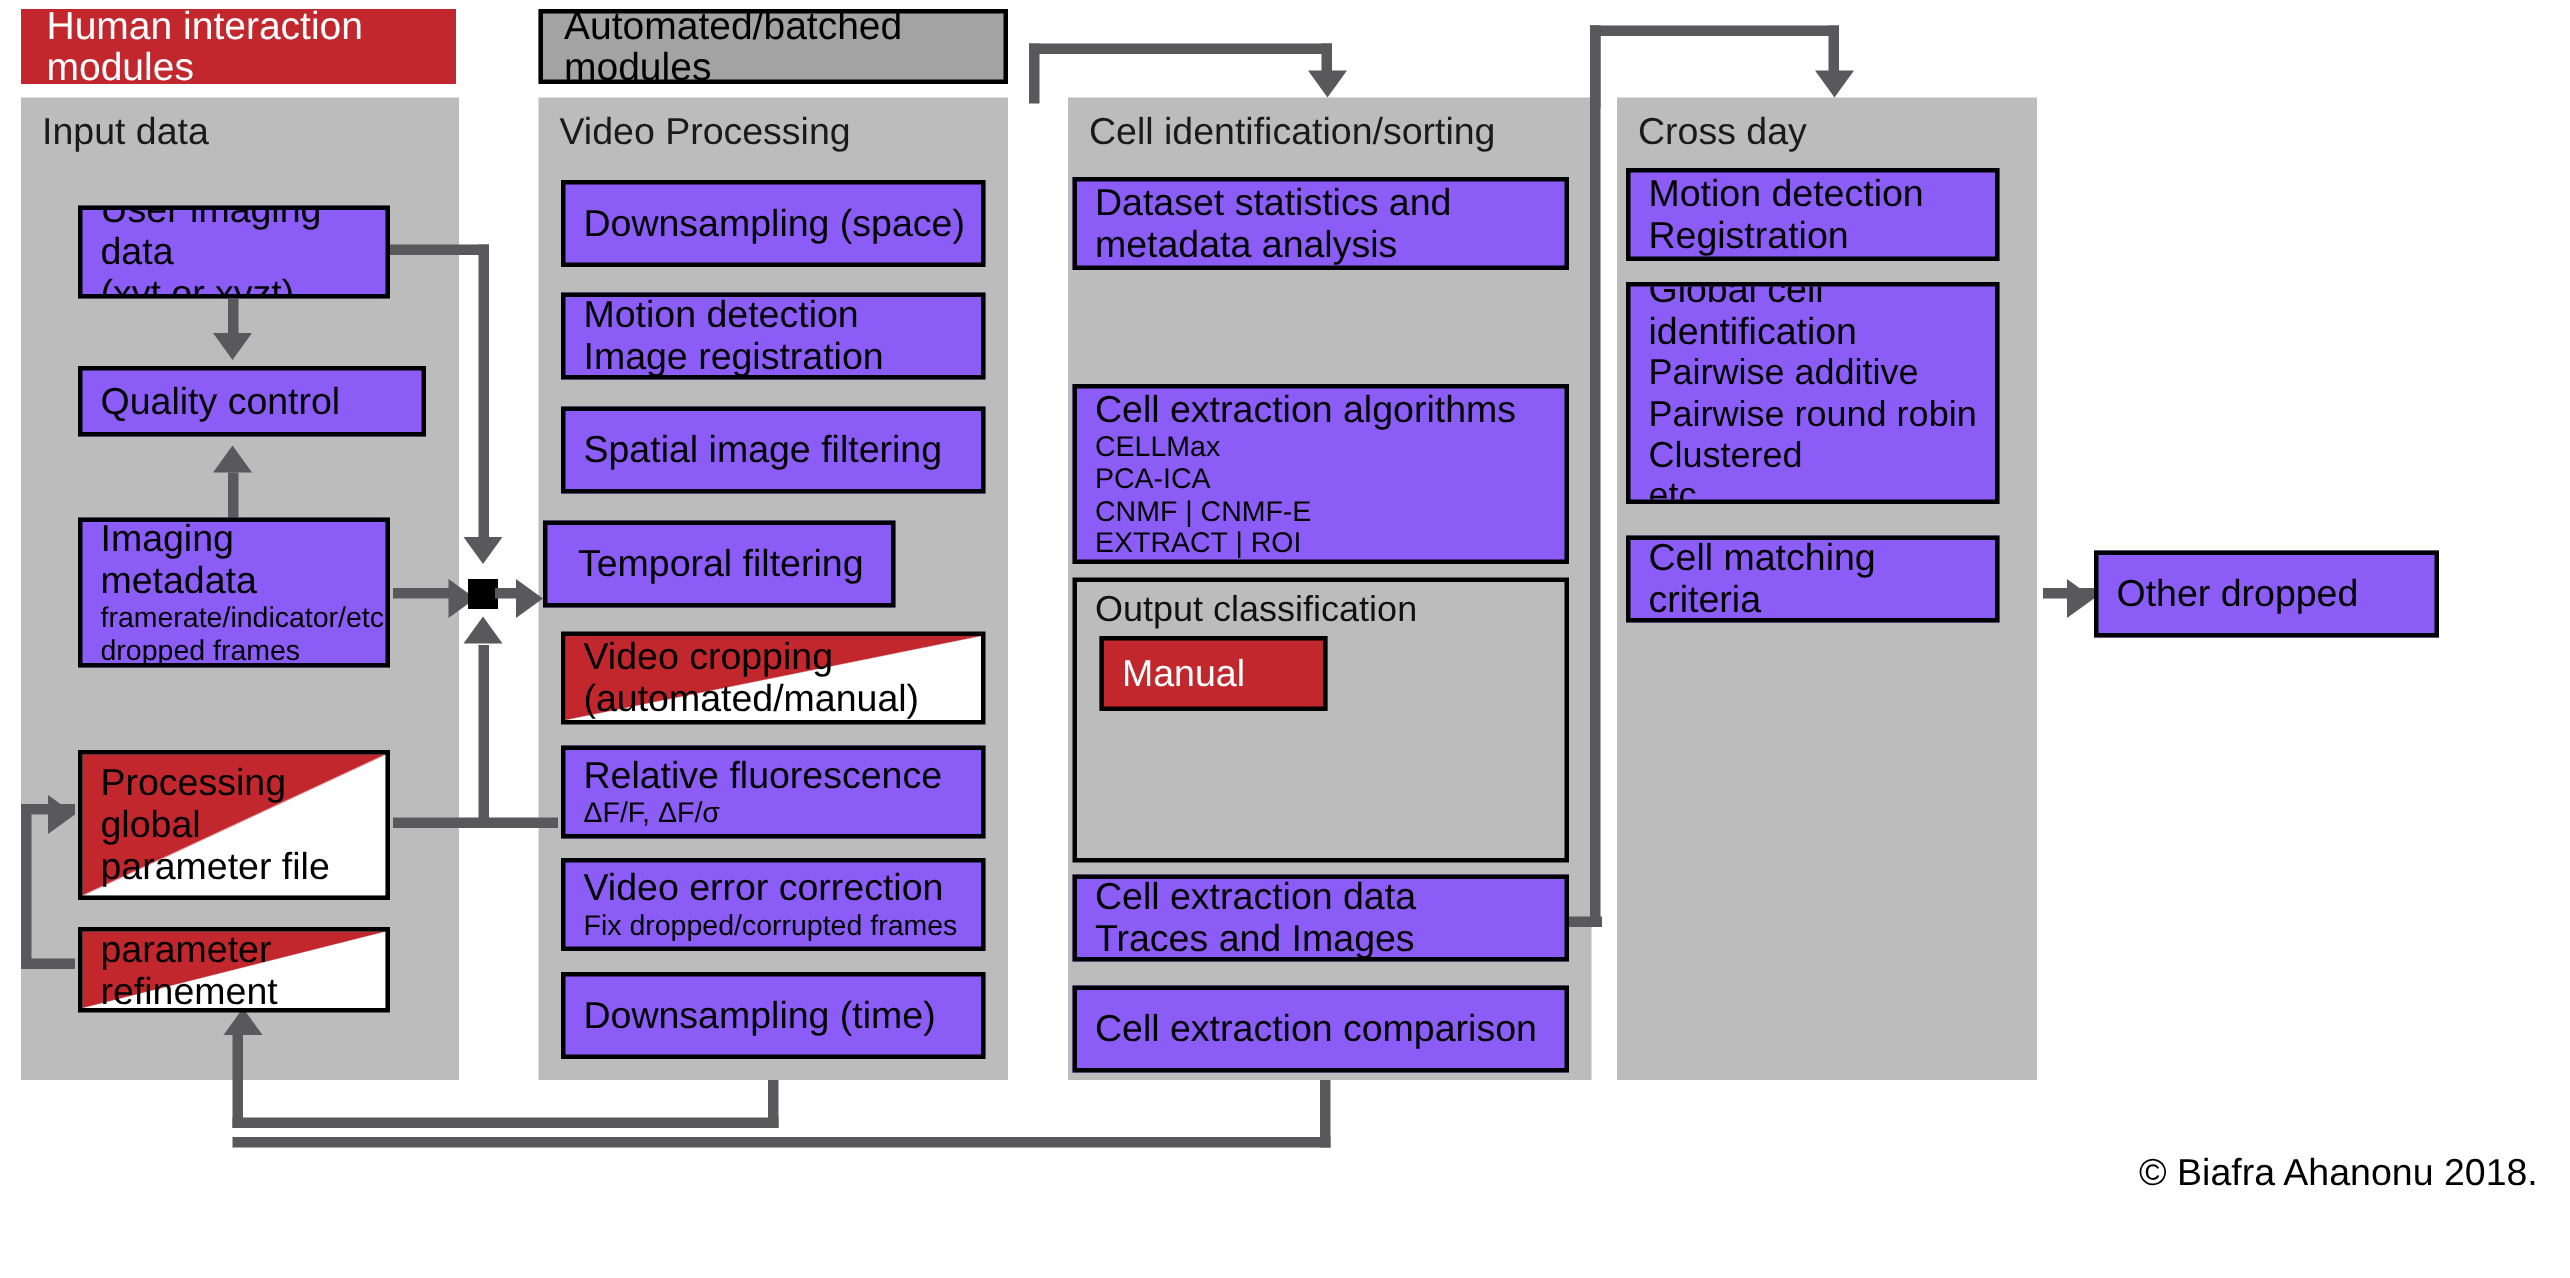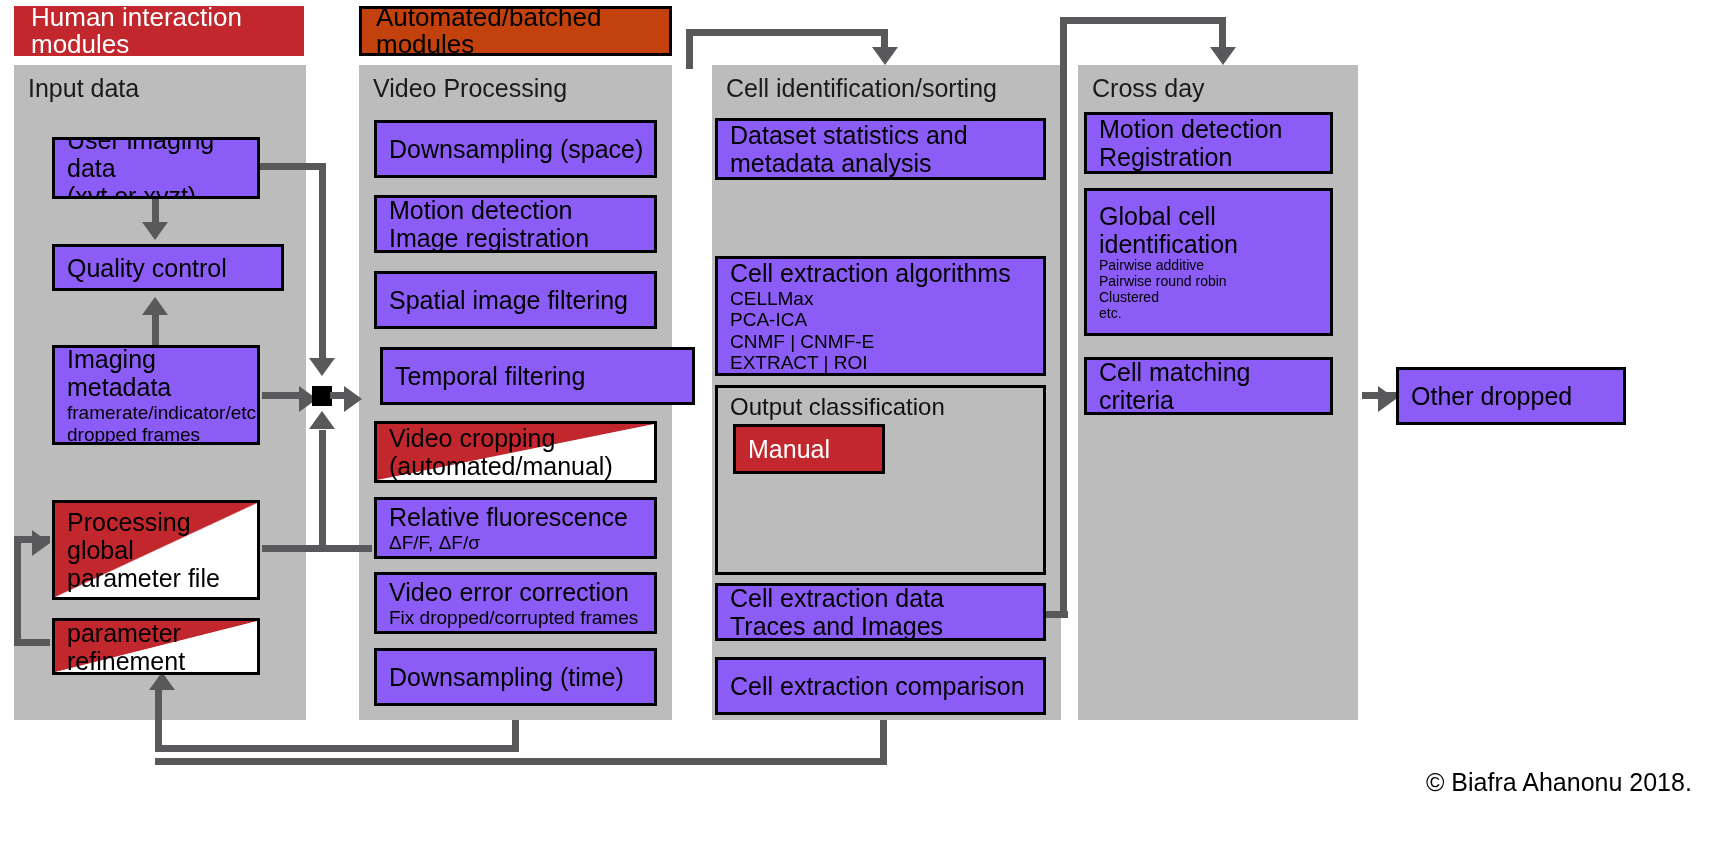--- a/index.html
+++ b/index.html
@@ -4,31 +4,31 @@
 <style>
   html,body{margin:0;padding:0;background:#ffffff;}
   body{width:1713px;height:852px;font-family:"Liberation Sans",sans-serif;color:#000;}
   #stage{position:relative;width:1713px;height:852px;overflow:hidden;}
 
   .abs{position:absolute;box-sizing:border-box;}
 
   
   .legend{display:flex;align-items:center;padding:16px 14px;border:3px solid #000;font-size:26px;line-height:1.05;}
   .legend.human{background:#c1272d;color:#fff;border-color:#c1272d;}
-  .legend.auto{background:#c2410c;color:#000;}
+  .legend.auto{background:#a3a3a3;color:#000;}
 
   
   .panel{background:#bcbcbc;}
   .panel-title{position:absolute;left:14px;top:9px;font-size:25px;color:#1a1a1a;white-space:nowrap;}
 
   
   .node{background:#8b5cf6;border:3px solid #000;padding:6px 10px 6px 12px;display:flex;flex-direction:column;justify-content:center;overflow:hidden;position:absolute;box-sizing:border-box;}
   .node .t1{font-size:25px;line-height:1.12;white-space:pre-line;}
   .node .t2{font-size:19px;line-height:1.13;white-space:pre-line;margin-top:1px;}
-  .node .t3{font-size:14px;line-height:1.14;white-space:pre-line;}
+  .node .t3{font-size:24px;line-height:1.14;white-space:pre-line;}
 
   
   .node.halfred{background:
      linear-gradient(to bottom right,#c1272d 0%,#c1272d 49.6%,#ffffff 50.4%,#ffffff 100%);}
   .node.fullred{background:#c1272d;color:#ffffff;border-color:#000;}
 
   
   .subpanel{position:absolute;background:#bcbcbc;border:3px solid #000;box-sizing:border-box;}
   .subpanel .sub-title{position:absolute;left:12px;top:5px;font-size:24px;color:#111;}
 
@@ -152,21 +152,21 @@
 
   <div class="node" style="left:374px;top:195px;width:283px;height:58px;">
     <div class="t1">Motion detection
 Image registration</div>
   </div>
 
   <div class="node" style="left:374px;top:271px;width:283px;height:58px;">
     <div class="t1">Spatial image  filtering</div>
   </div>
 
-  <div class="node" style="left:380px;top:347px;width:315px;height:58px;">
+  <div class="node" style="left:362px;top:347px;width:235px;height:58px;align-items:center;">
     <div class="t1">Temporal filtering</div>
   </div>
 
   <div class="node halfred" style="left:374px;top:421px;width:283px;height:62px;">
     <div class="t1">Video cropping
 (automated/manual)</div>
   </div>
 
   <div class="node" style="left:374px;top:497px;width:283px;height:62px;">
     <div class="t1">Relative fluorescence</div>

